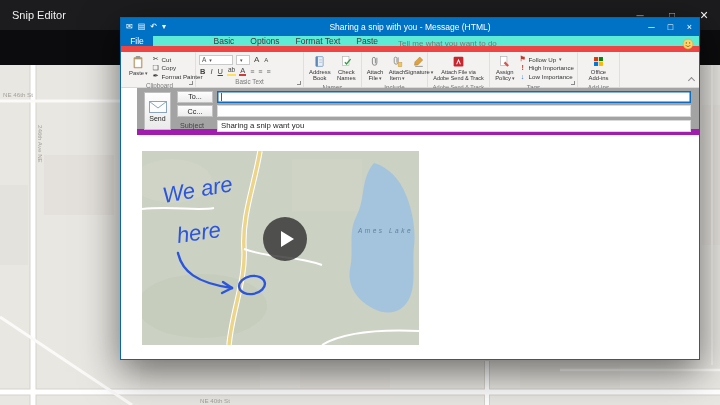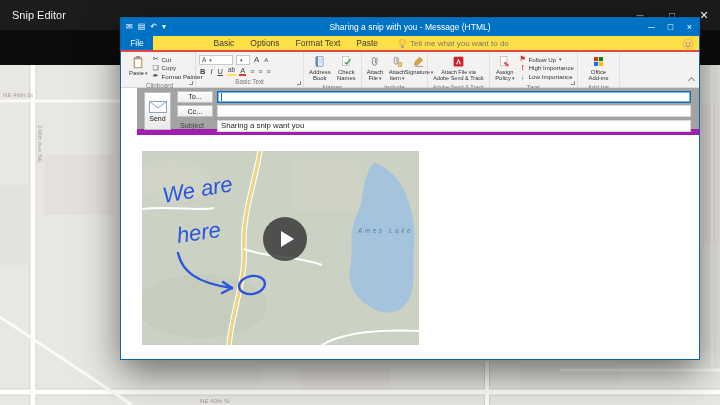--- a/index.html
+++ b/index.html
@@ -19,25 +19,25 @@
 
   
   .outlook{position:absolute;left:120px;top:17px;width:580px;height:343px;background:#fff;border:1px solid #0a65ab;box-shadow:0 12px 36px rgba(0,0,0,.55);}
   .ol-titlebar{position:absolute;left:0;top:0;right:0;height:18px;background:#0072c6;}
   .qat{position:absolute;left:5px;top:0;height:18px;display:flex;align-items:center;gap:5px;font-size:8px;color:#fff;z-index:2;}
   .qat span{cursor:pointer;line-height:1;}
   .ol-title{position:absolute;left:0;right:0;top:0;height:18px;line-height:18px;text-align:center;font-size:8.5px;color:#fff;border-radius:7px;}
   .ol-controls{position:absolute;right:0;top:0;height:18px;display:flex;z-index:2;}
   .oc{width:19px;height:18px;display:flex;align-items:center;justify-content:center;font-size:9px;color:#fff;cursor:pointer;}
 
-  .ol-tabs{position:absolute;left:0;top:18px;right:0;height:16px;background:#fde047;display:flex;align-items:stretch;border-bottom:2px solid #ef4444;}
+  .ol-tabs{position:absolute;left:0;top:18px;right:0;height:16px;background:#5eead4;display:flex;align-items:stretch;border-bottom:6px solid #ef4444;}
   .file-tab{width:32px;background:#0072c6;color:#fff;font-size:8.5px;display:flex;align-items:center;justify-content:center;cursor:pointer;}
   .tab{padding:0 8px;font-size:8.5px;color:#3c3c3c;display:flex;align-items:center;cursor:pointer;white-space:nowrap;}
   .tab.active{color:#0072c6;border:1px solid #e3e3e3;border-bottom:1px solid #fff;margin-bottom:-1px;background:#fff;margin-top:24px;}
-  .tellme{display:flex;align-items:center;gap:3px;margin-left:12px;font-size:8px;color:#767676;cursor:text;white-space:nowrap;}
+  .tellme{display:flex;align-items:center;gap:3px;margin-left:12px;font-size:8px;color:#767676;cursor:text;white-space:nowrap;flex-direction:column;}
   .smiley{position:absolute;right:5px;top:2px;cursor:pointer;line-height:0;}
 
   .ol-ribbon{position:absolute;left:0;top:34px;right:0;height:36px;background:#f3f2f1;border-bottom:1px solid #d8d8d8;display:flex;align-items:stretch;padding-left:3px;}
   .group{position:relative;border-right:1px solid #e0dfde;display:flex;flex-direction:column;flex:none;}
   .gcontent{flex:1;display:flex;align-items:flex-start;padding:2px 3px 0 3px;gap:2px;}
   .glabel{height:10px;text-align:center;font-size:6.3px;color:#7a7a7a;line-height:9px;}
   .launcher{position:absolute;right:2px;bottom:2px;width:4px;height:4px;border-right:1px solid #8b8b8b;border-bottom:1px solid #8b8b8b;cursor:pointer;}
   .btn-tall{display:flex;flex-direction:column;align-items:center;justify-content:flex-start;font-size:5.9px;line-height:6.4px;color:#333;text-align:center;cursor:pointer;padding:1px 2px;}
   .btn-tall svg{margin-bottom:1px;flex:none;}
   .btn-small{display:flex;align-items:center;gap:2px;font-size:6.2px;color:#333;cursor:pointer;height:8.6px;white-space:nowrap;}

